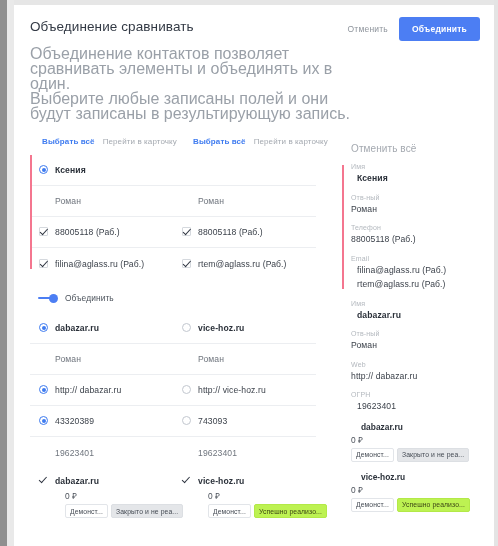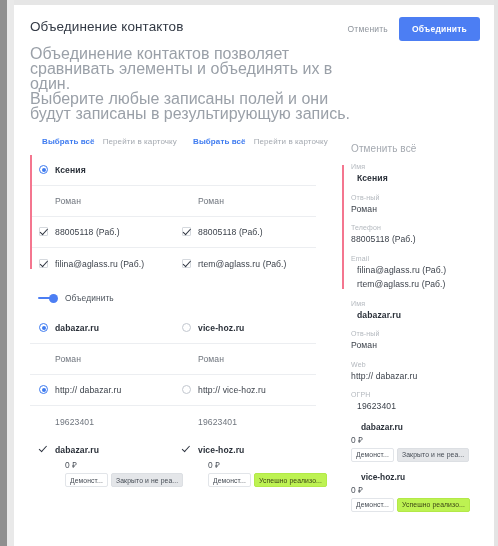--- a/index.html
+++ b/index.html
@@ -121,21 +121,21 @@
 
 <div class="screen">
   <div class="top-strip"></div>
   <div class="rail-dark"></div>
   <div class="rail-light"></div>
   <div class="right-edge"></div>
 
   <div class="page">
 
     <div class="header">
-      <div class="title">Объединение контактов</div>
+      <div class="title">Объединение сравнивать</div>
       <div class="subtitle">
         <div>Объединение контактов позволяет сравнивать элементы и объединять их в один.</div>
         <div>Выберите любые записаны полей и они будут записаны в результирующую запись.</div>
       </div>
       <div class="hdr-actions">
         <button class="btn-cancel">Отменить</button>
         <button class="btn-primary">Объединить</button>
       </div>
     </div>
 
@@ -226,20 +226,30 @@
                 </div>
               </div>
               <div class="row">
                 <div class="cell">
                   <span class="radio on"></span>
                   <span class="txt">http://   dabazar.ru</span>
                 </div>
                 <div class="cell">
                   <span class="radio"></span>
                   <span class="txt">http://      vice-hoz.ru</span>
+                </div>
+              </div>
+              <div class="row">
+                <div class="cell">
+                  <span class="radio on"></span>
+                  <span class="txt">43320389</span>
+                </div>
+                <div class="cell">
+                  <span class="radio"></span>
+                  <span class="txt">743093</span>
                 </div>
               </div>
               <div class="row">
                 <div class="cell">
                   <span class="radio" style="visibility: hidden;"></span>
                   <span class="txt muted">19623401</span>
                 </div>
                 <div class="cell">
                   <span class="radio" style="visibility: hidden;"></span>
                   <span class="txt muted">19623401</span>

